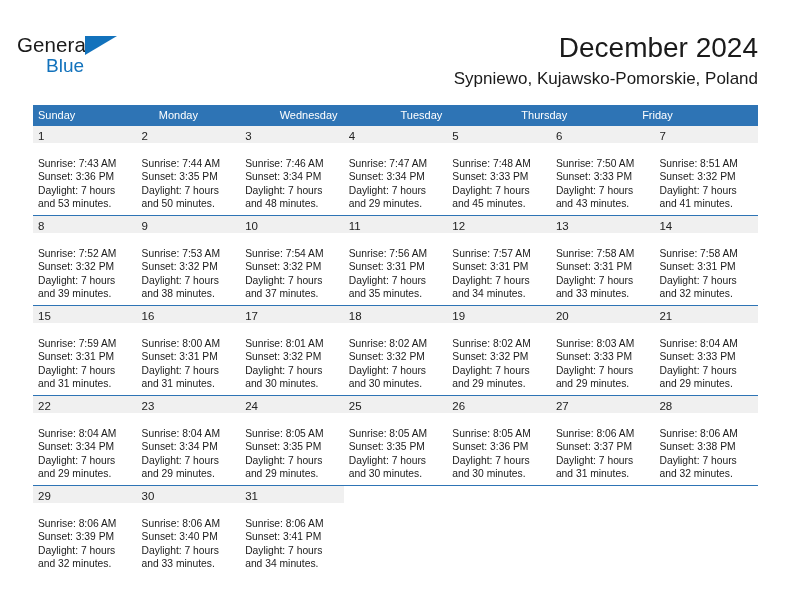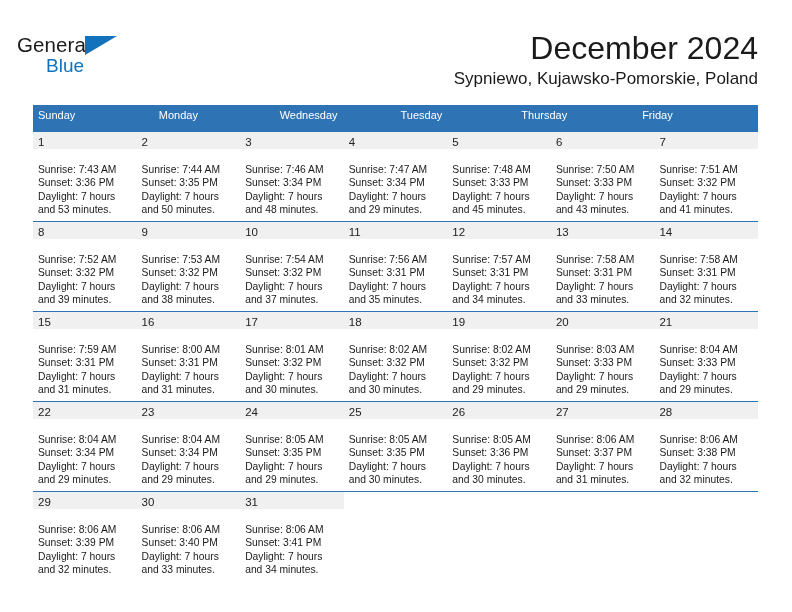--- a/index.html
+++ b/index.html
@@ -63,21 +63,21 @@
     line-height: 22px;
     font-weight: 400;
   }
   .title-block {
     position: absolute;
     right: 0;
     top: 0;
     text-align: right;
   }
   .cal-title {
-    font-size: 32px;
+    font-size: 28px;
     color: #1a1a1a;
     line-height: 36px;
     font-weight: 400;
     white-space: nowrap;
   }
   .cal-subtitle {
     margin-top: 3px;
     font-size: 17px;
     color: #1a1a1a;
     line-height: 20px;
@@ -88,21 +88,21 @@
   
   .calendar {
     position: absolute;
     left: 33px;
     top: 105px;
     width: 725px;
   }
   .weekday-row {
     display: flex;
     width: 725px;
-    height: 27px;
+    height: 21px;
     background: #2e74b5;
   }
   .weekday {
     flex: 1 1 0;
     color: #ffffff;
     font-size: 11px;
     line-height: 21px;
     padding-left: 5px;
     white-space: nowrap;
     overflow: hidden;
@@ -227,21 +227,21 @@
               <div class="daybody">
                 <div class="dayline">Sunrise: 7:50 AM</div>
                 <div class="dayline">Sunset: 3:33 PM</div>
                 <div class="dayline">Daylight: 7 hours</div>
                 <div class="dayline">and 43 minutes.</div>
               </div>
             </div>
             <div class="daycell">
               <div class="daynum-bar"><span class="daynum">7</span></div>
               <div class="daybody">
-                <div class="dayline">Sunrise: 7:51 AM</div>
+                <div class="dayline">Sunrise: 8:51 AM</div>
                 <div class="dayline">Sunset: 3:32 PM</div>
                 <div class="dayline">Daylight: 7 hours</div>
                 <div class="dayline">and 41 minutes.</div>
               </div>
             </div>
           </div>
         </div>
         <div class="week">
           <div class="week-inner">
             <div class="daycell">

